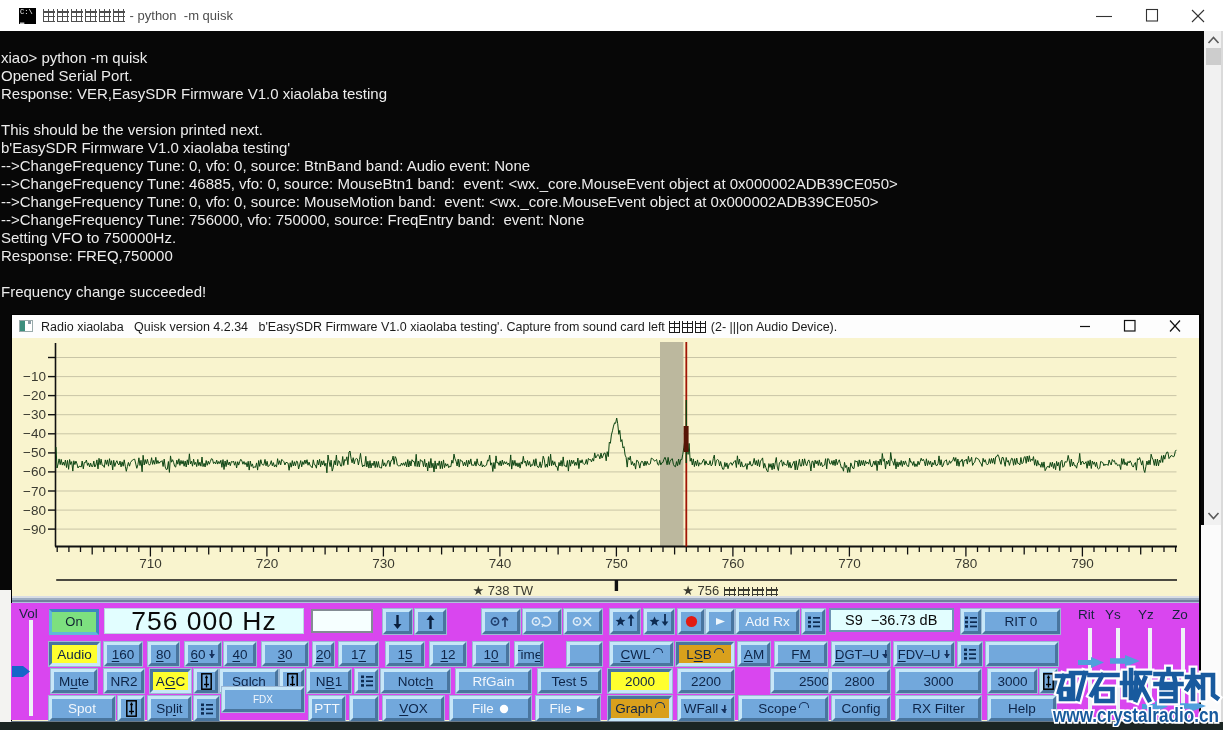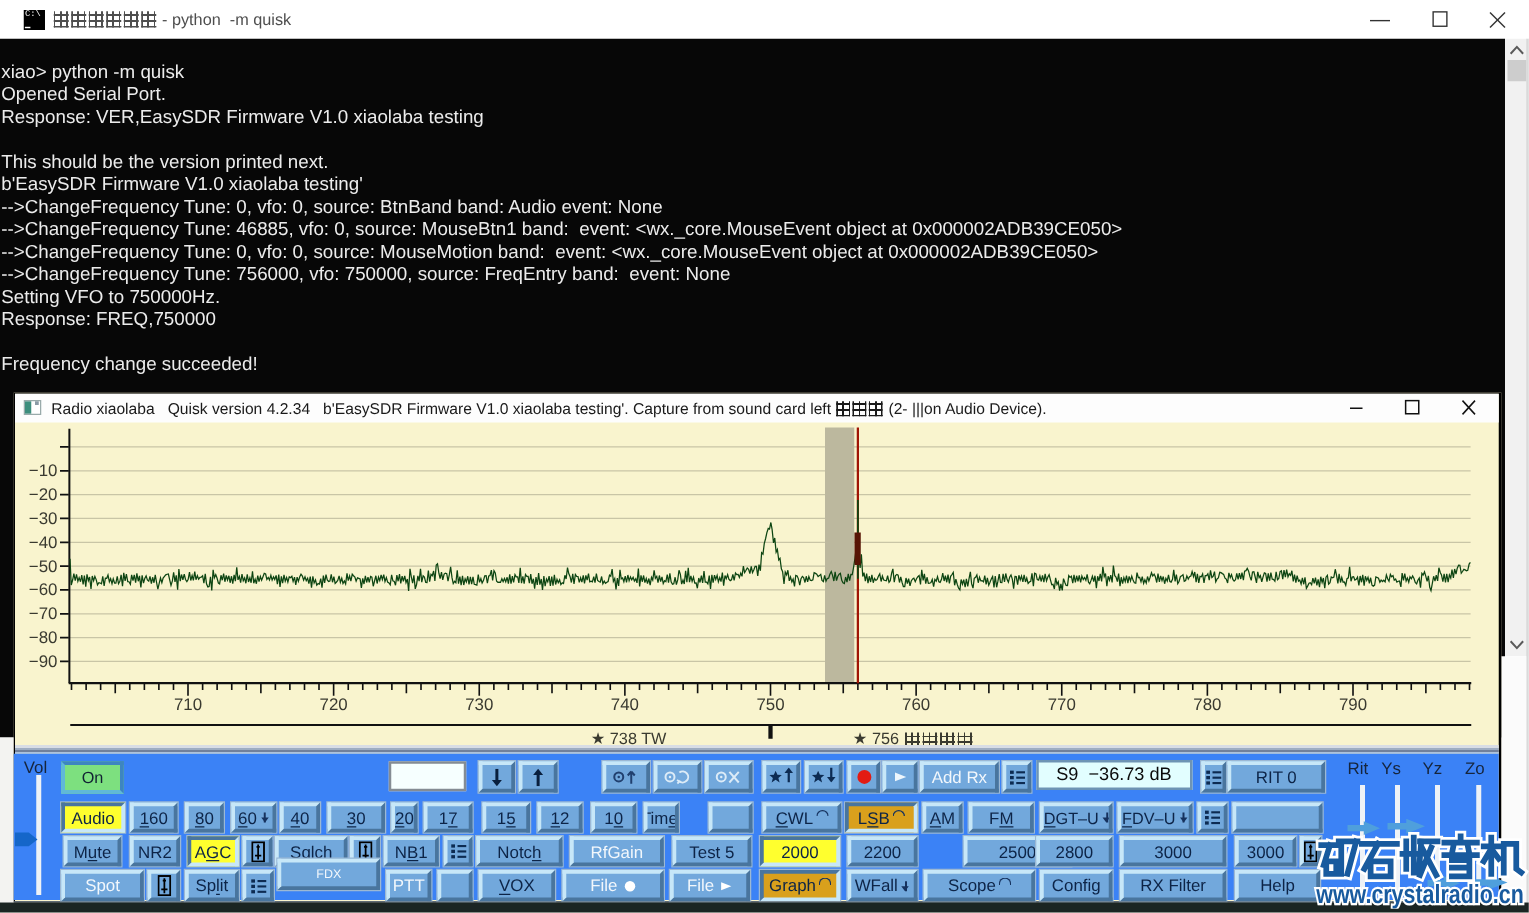--- a/index.html
+++ b/index.html
@@ -224,35 +224,36 @@
 <rect x="603.7" y="242" width="3.4" height="11" fill="#111"></rect>
 <g font-family="Liberation Sans, sans-serif" font-size="13" fill="#3a3a30">
 <text x="461.6" y="257">★ 738 TW</text>
 <text x="671.3" y="257">★ 756</text>
 </g>
 </svg>
 <div class="abs" style="left:723px;top:584px"><span class="zh" style="width:12px;height:13px;color:#3a3a30;margin-top:0px"></span><span class="zh" style="width:12px;height:13px;color:#3a3a30;margin-top:0px"></span><span class="zh" style="width:12px;height:13px;color:#3a3a30;margin-top:0px"></span><span class="zh" style="width:12px;height:13px;color:#3a3a30;margin-top:0px"></span></div>
 
 <div class="abs" style="left:12px;top:596px;width:1187px;height:7px;background:linear-gradient(#d8dde5 0 2px,#9eadc2 2px 4px,#71809b 4px 5.5px,#aec2da 5.5px)"></div>
 
-<div class="abs" style="left:11px;top:603px;width:1188px;height:117px;background:#3b82f6">
+<div class="abs" style="left:11px;top:603px;width:1188px;height:117px;background:#d946ef">
 <div class="abs" style="left:8px;top:3px;font-size:13.5px;color:#16253c">Vol</div>
 <div class="abs" style="left:17.5px;top:17px;width:4px;height:96px;background:#eef2f6"></div>
 <svg class="abs" style="left:1px;top:61px" width="19" height="15" viewBox="0 0 19 15">
       <polygon points="0,2 11,2 18,7.5 11,13 0,13" fill="#1566c9"></polygon>
     </svg>
 <div class="abs" style="left:1067px;top:4px;font-size:13.5px;color:#16253c">Rit</div>
 <div class="abs" style="left:1094px;top:4px;font-size:13.5px;color:#16253c">Ys</div>
 <div class="abs" style="left:1127px;top:4px;font-size:13.5px;color:#16253c">Yz</div>
 <div class="abs" style="left:1161px;top:4px;font-size:13.5px;color:#16253c">Zo</div>
 <div class="abs" style="left:1076.5px;top:25px;width:4px;height:90px;background:#eef2f6"></div>
     <div class="abs" style="left:1104.5px;top:25px;width:4px;height:90px;background:#eef2f6"></div>
     <div class="abs" style="left:1137px;top:25px;width:4px;height:90px;background:#eef2f6"></div>
     <div class="abs" style="left:1169.5px;top:25px;width:4px;height:90px;background:#eef2f6"></div>
 <div class="b g" style="left:38px;top:6px;width:50px;height:25.5px;font-size:13px">On</div>
+<div class="disp" style="left:93px;top:5px;width:200px;height:26px;font-size:26.5px;letter-spacing:1px">756 000 Hz</div>
 <div class="entry" style="left:300px;top:6px;width:62px;height:24px"></div>
 <div class="b" style="left:372px;top:6px;width:29px;height:25px;font-size:13.5px">
       <svg width="9" height="14" viewBox="0 0 9 14">
         <line x1="4.5" y1="0" x2="4.5" y2="12" stroke="#091f3d" stroke-width="2.4"></line>
         <polygon points="4.5,14 8.5,9 0.5,9" fill="#091f3d"></polygon>
       </svg>
     </div>
 <div class="b" style="left:404px;top:6px;width:31px;height:25px;font-size:13.5px">
       <svg width="9" height="14" viewBox="0 0 9 14">
         <line x1="4.5" y1="14" x2="4.5" y2="2" stroke="#091f3d" stroke-width="2.4"></line>

